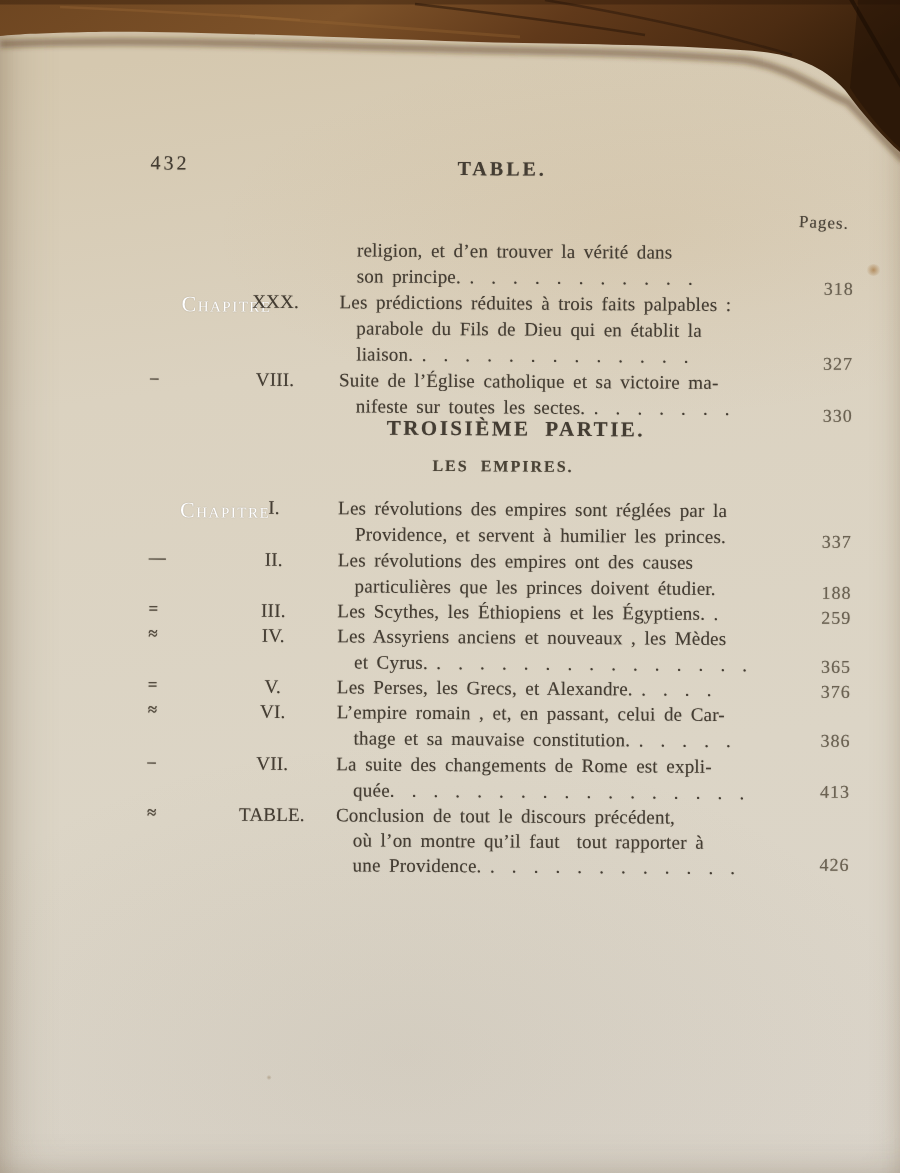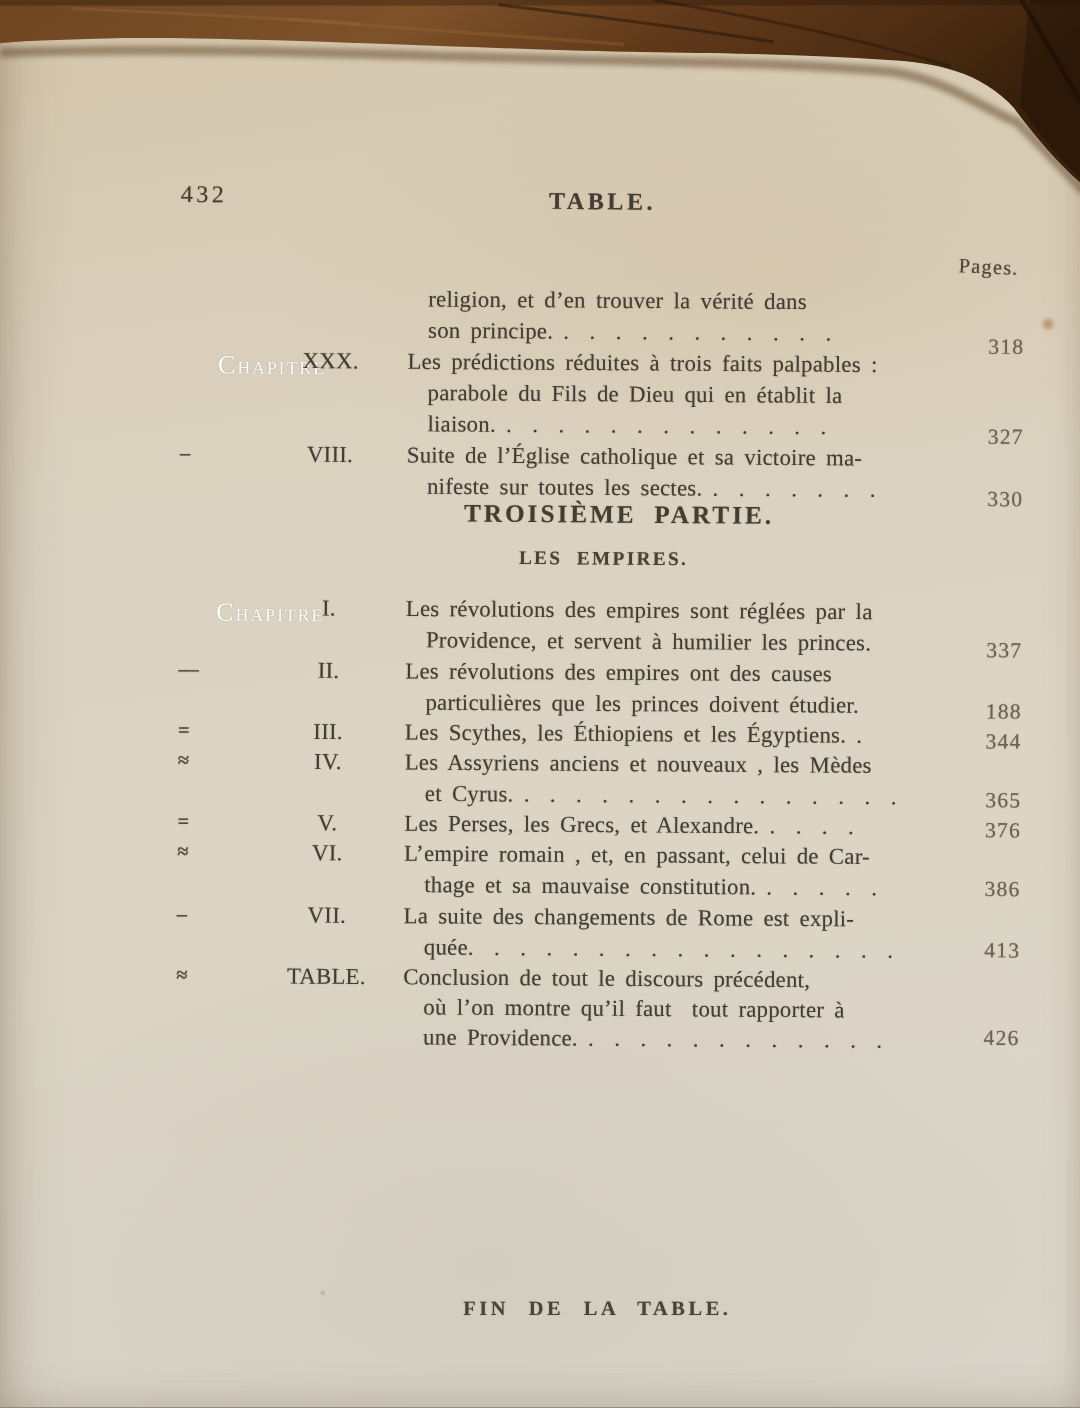--- a/index.html
+++ b/index.html
@@ -120,21 +120,21 @@
         <span class="txt">Les révolutions des empires ont des causes</span>
       </div>
       <div class="row" style="top:574px">
         <span class="txt cont">particulières que les princes doivent étudier.</span>
         <span class="pg" style="top:4px">188</span>
       </div>
       <div class="row" style="top:599px">
         <span class="dashm">=</span>
         <span class="num">III.</span>
         <span class="txt">Les Scythes, les Éthiopiens et les Égyptiens. .</span>
-        <span class="pg" style="top:4px">344</span>
+        <span class="pg" style="top:4px">259</span>
       </div>
       <div class="row" style="top:624px">
         <span class="dashm">≈</span>
         <span class="num">IV.</span>
         <span class="txt">Les Assyriens anciens et nouveaux , les Mèdes</span>
       </div>
       <div class="row" style="top:650px">
         <span class="txt cont">et Cyrus. .  .  .  .  .  .  .  .  .  .  .  .  .  .  .</span>
         <span class="pg" style="top:2px">365</span>
       </div>
@@ -169,21 +169,20 @@
       </div>
       <div class="row" style="top:828px">
         <span class="txt cont">où l’on montre qu’il faut  tout rapporter à</span>
       </div>
       <div class="row" style="top:853px">
         <span class="txt cont">une Providence. .  .  .  .  .  .  .  .  .  .  .  .</span>
         <span class="pg" style="top:-3px">426</span>
       </div>
     </div>
 
-    <span class="fin">FIN DE LA TABLE.</span>
   </div>
 
   <svg class="wood" width="900" height="175" viewBox="0 0 900 175">
     <defs>
       <linearGradient id="wg" x1="0" y1="0" x2="1" y2="0.25">
         <stop offset="0" stop-color="#6e4621"></stop>
         <stop offset="0.38" stop-color="#7d5229"></stop>
         <stop offset="0.62" stop-color="#60391a"></stop>
         <stop offset="0.85" stop-color="#4c2c12"></stop>
         <stop offset="1" stop-color="#38200b"></stop>

